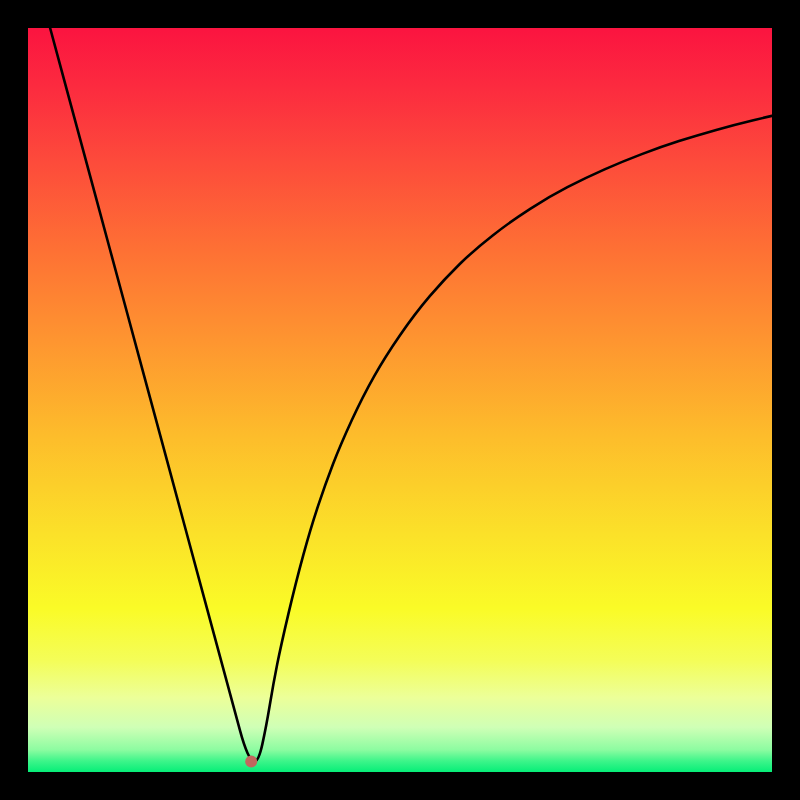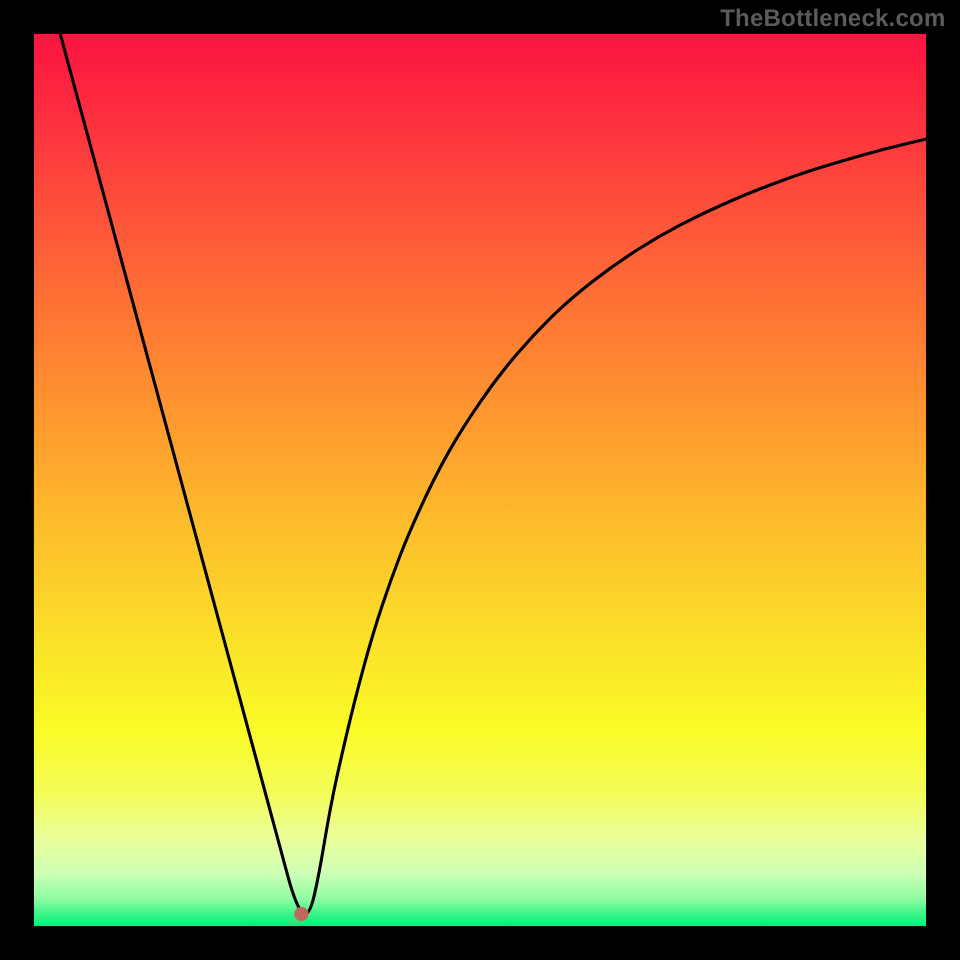--- a/index.html
+++ b/index.html
@@ -35,21 +35,20 @@
     letter-spacing: 0.2px;
   }
   svg {
     display: block;
   }
 </style>
 </head>
 <body>
 <div class="frame">
 
-  <div class="watermark">TheBottleneck.com</div>
 
   <div class="plot">
     <svg id="chart-svg" width="744" height="744" viewBox="0 0 744 744" preserveAspectRatio="none">
         <defs>
           <linearGradient id="bg-grad" x1="0" y1="0" x2="0" y2="1">
             <stop offset="0%" stop-color="#fb1440"></stop>
             <stop offset="8%" stop-color="#fc2b3f"></stop>
             <stop offset="18%" stop-color="#fd4b3b"></stop>
             <stop offset="30%" stop-color="#fe7134"></stop>
             <stop offset="42%" stop-color="#fe9530"></stop>

